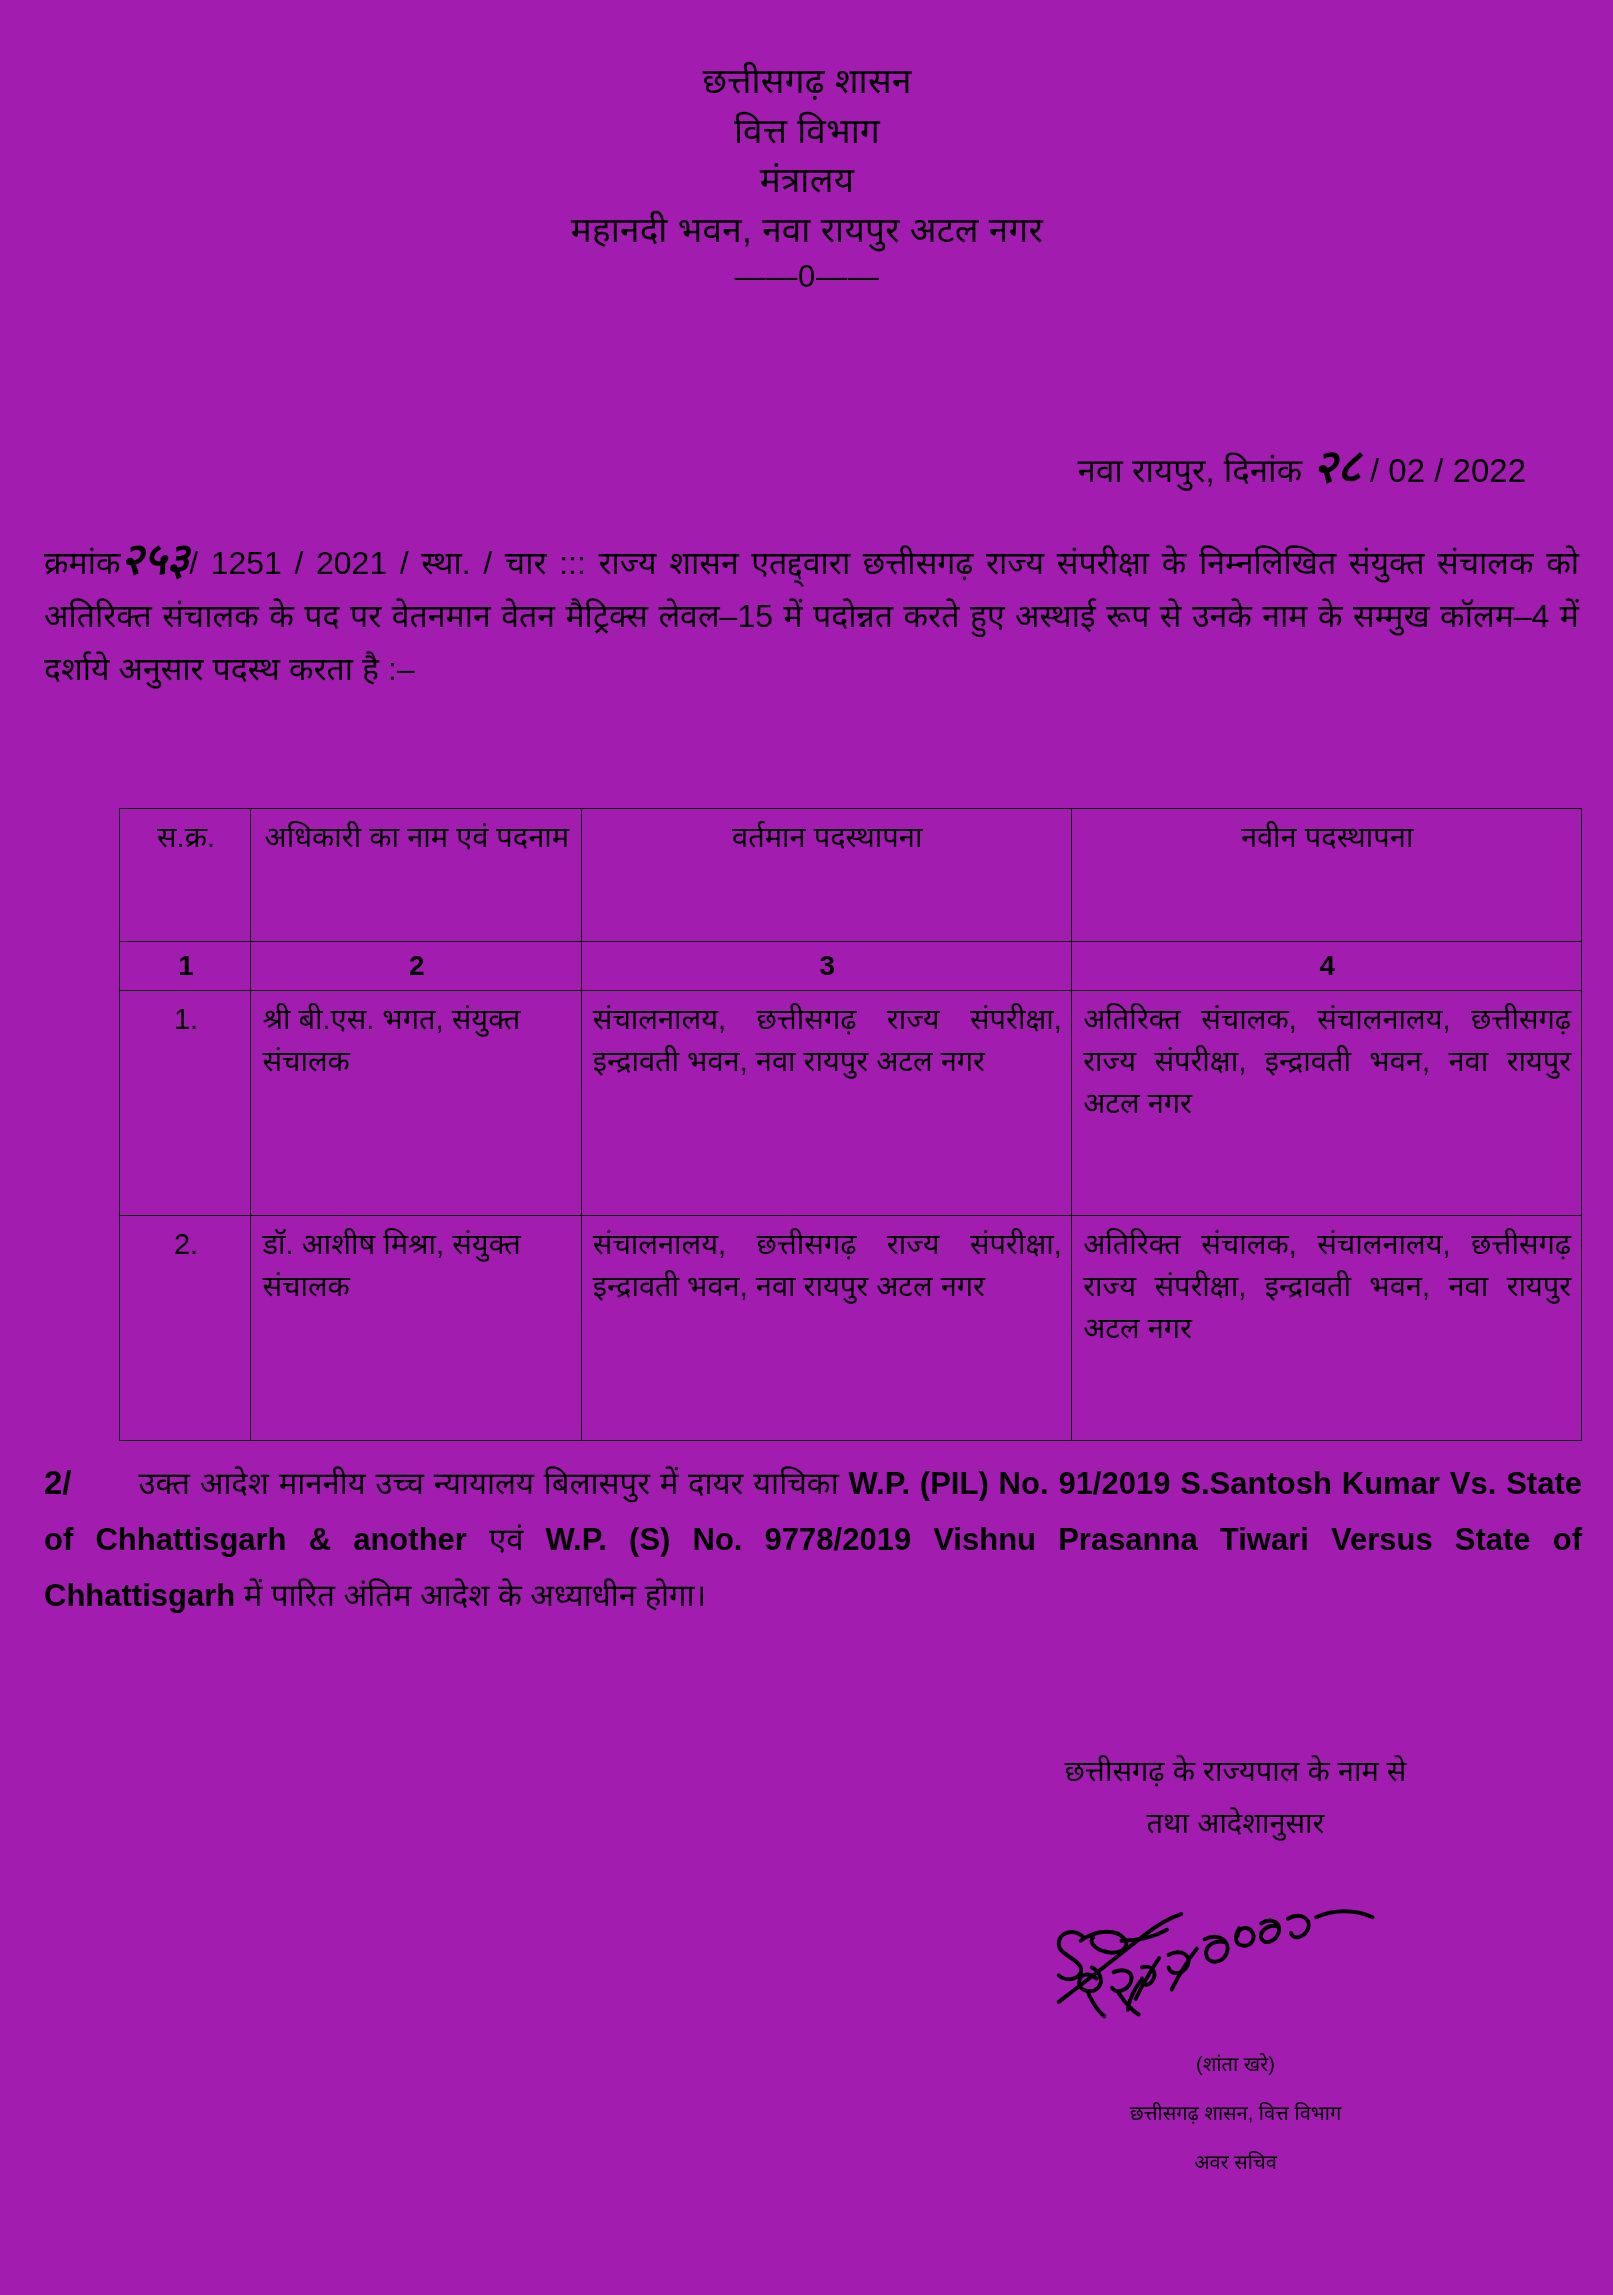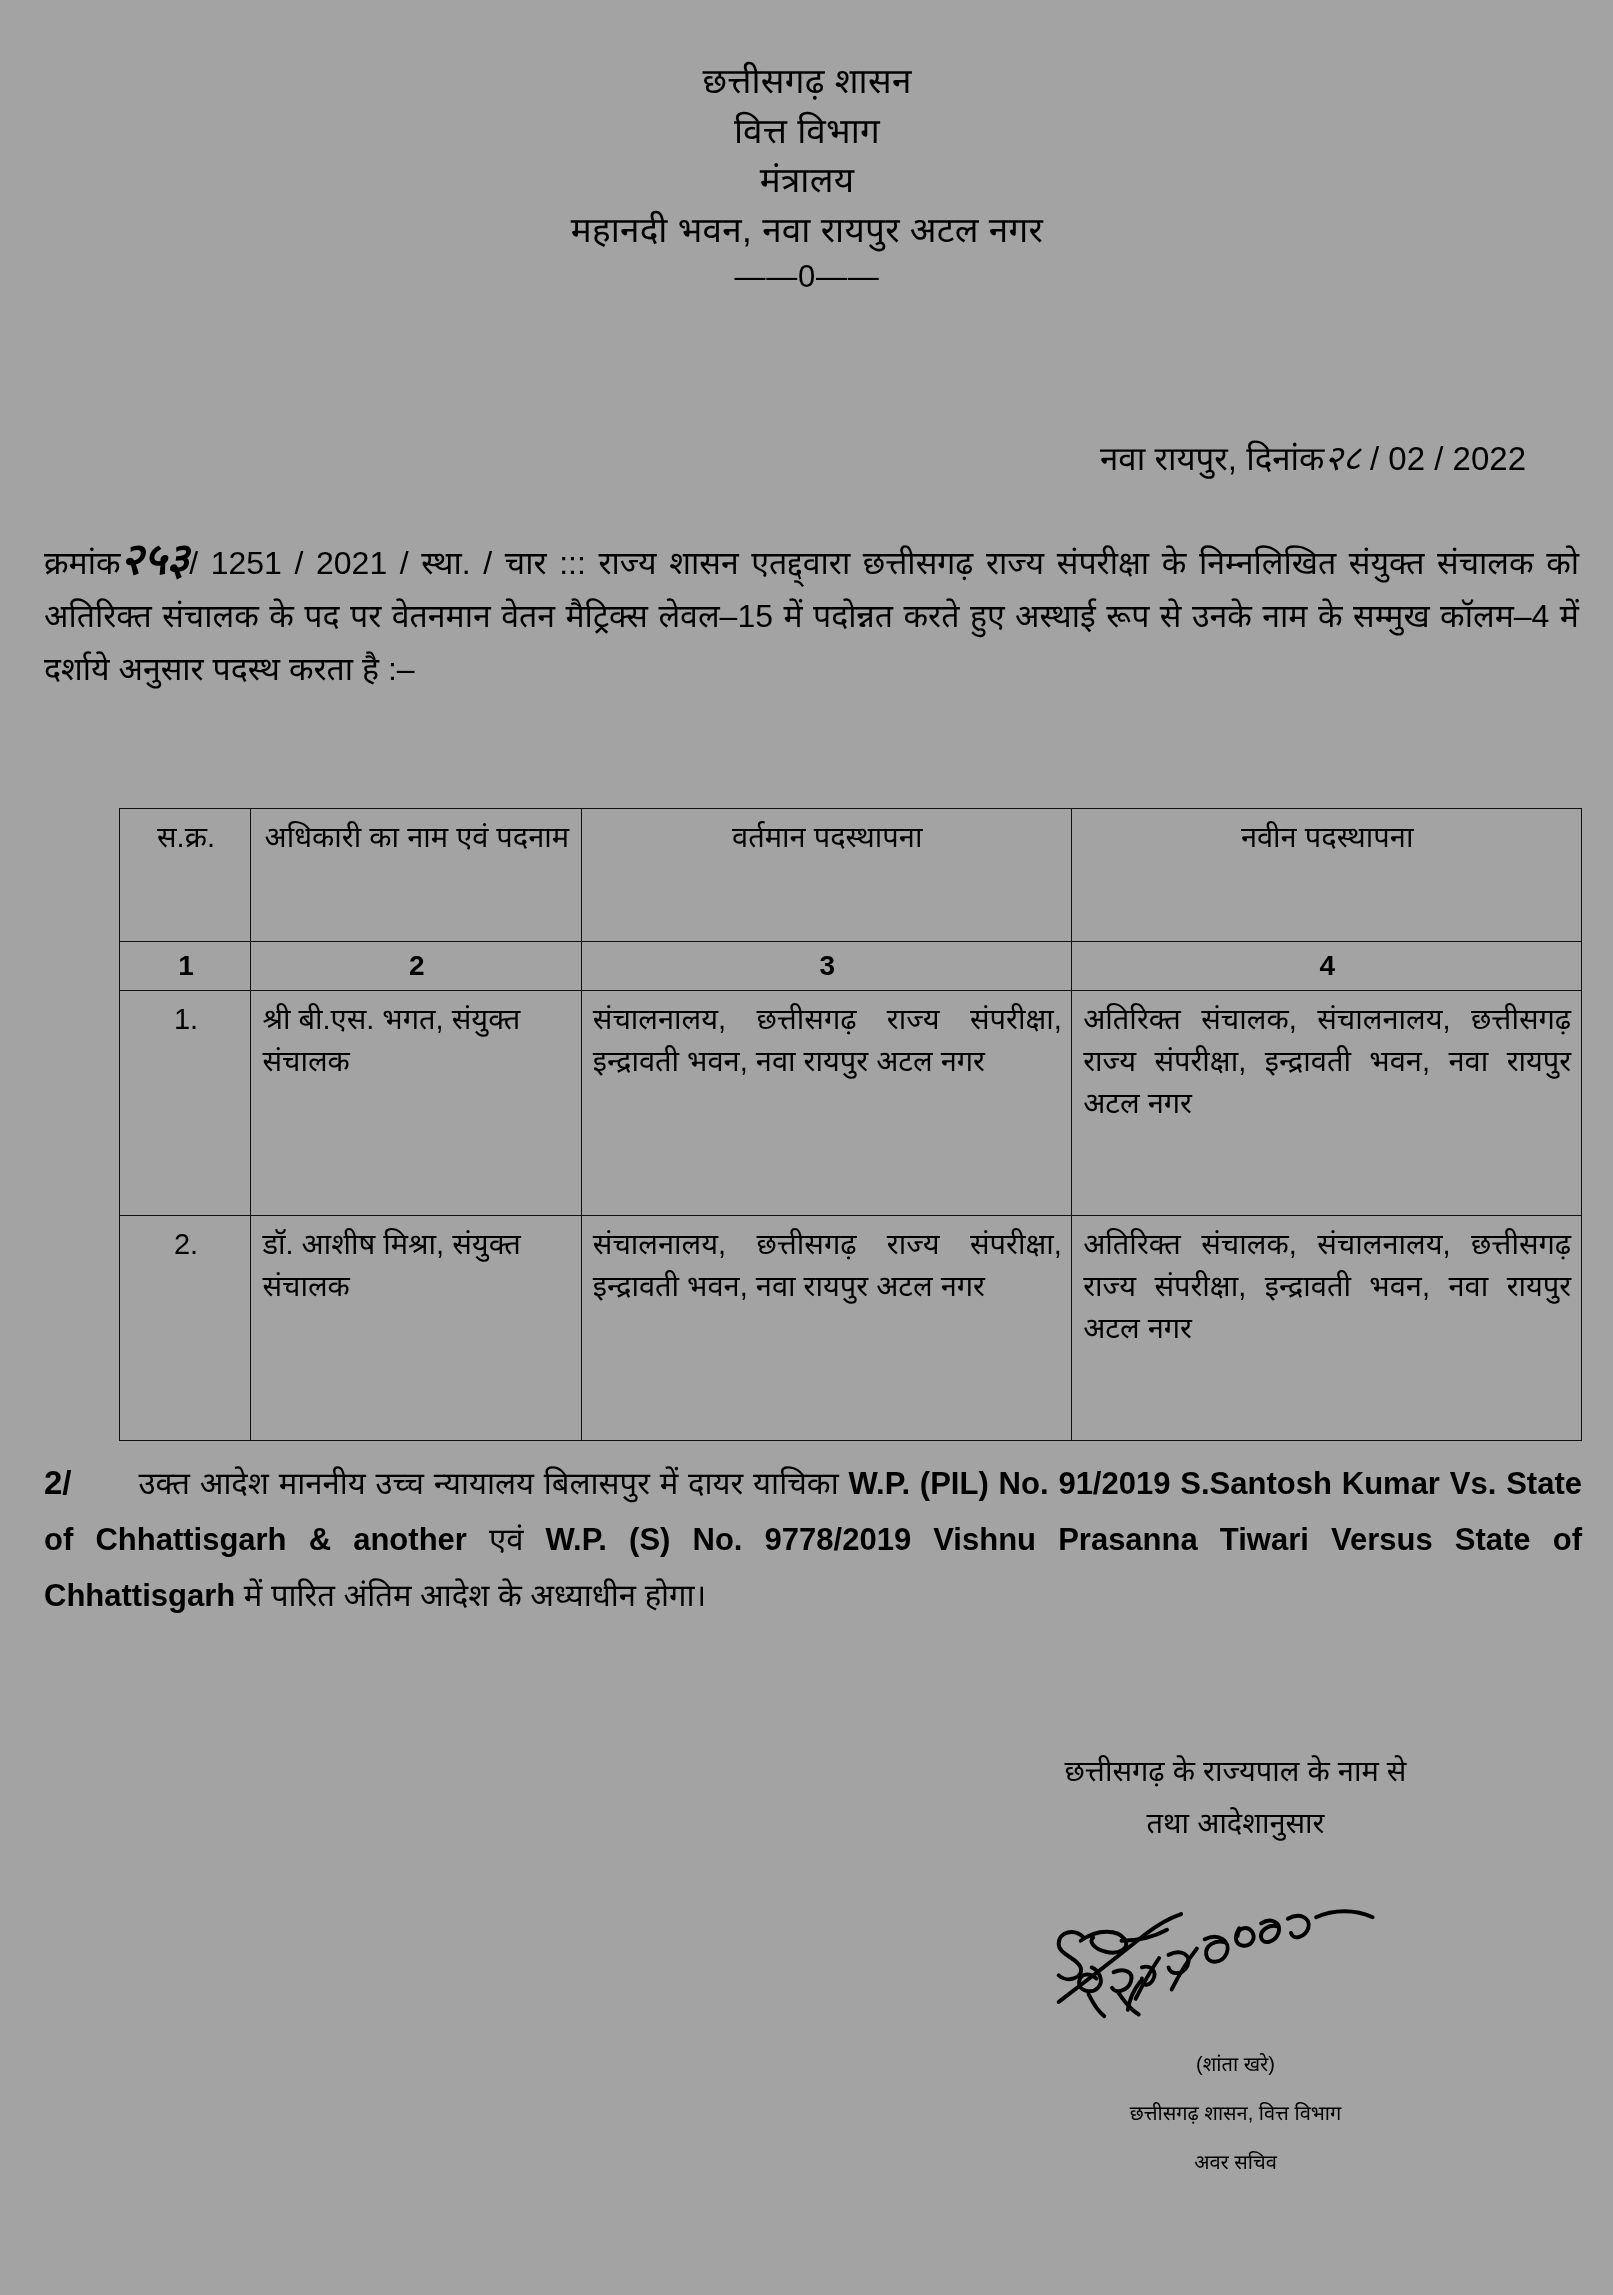--- a/index.html
+++ b/index.html
@@ -9,21 +9,21 @@
     background: #ffffff;
   }
   body {
     font-family: "Liberation Sans", "DejaVu Sans", sans-serif;
     color: #000000;
   }
   .page {
     position: relative;
     width: 1614px;
     height: 2295px;
-    background: #a3a3a3;
+    background: #a21caf;
     overflow: hidden;
     box-sizing: border-box;
   }
 
   
   .header {
     position: absolute;
     left: 0;
     top: 56px;
     width: 1614px;
@@ -56,22 +56,23 @@
   .dateline {
     position: absolute;
     right: 88px;
     top: 433px;
     font-size: 33px;
     white-space: nowrap;
   }
   .dateline .hand {
     font-family: "DejaVu Serif", serif;
     font-style: italic;
-    font-weight: 400;
-    font-size: 35px;
+    font-weight: 700;
+    font-size: 46px;
+    margin-left: 11px;
   }
 
   
   .body-para {
     position: absolute;
     left: 44px;
     top: 532px;
     width: 1535px;
     font-size: 32px;
     line-height: 53px;

